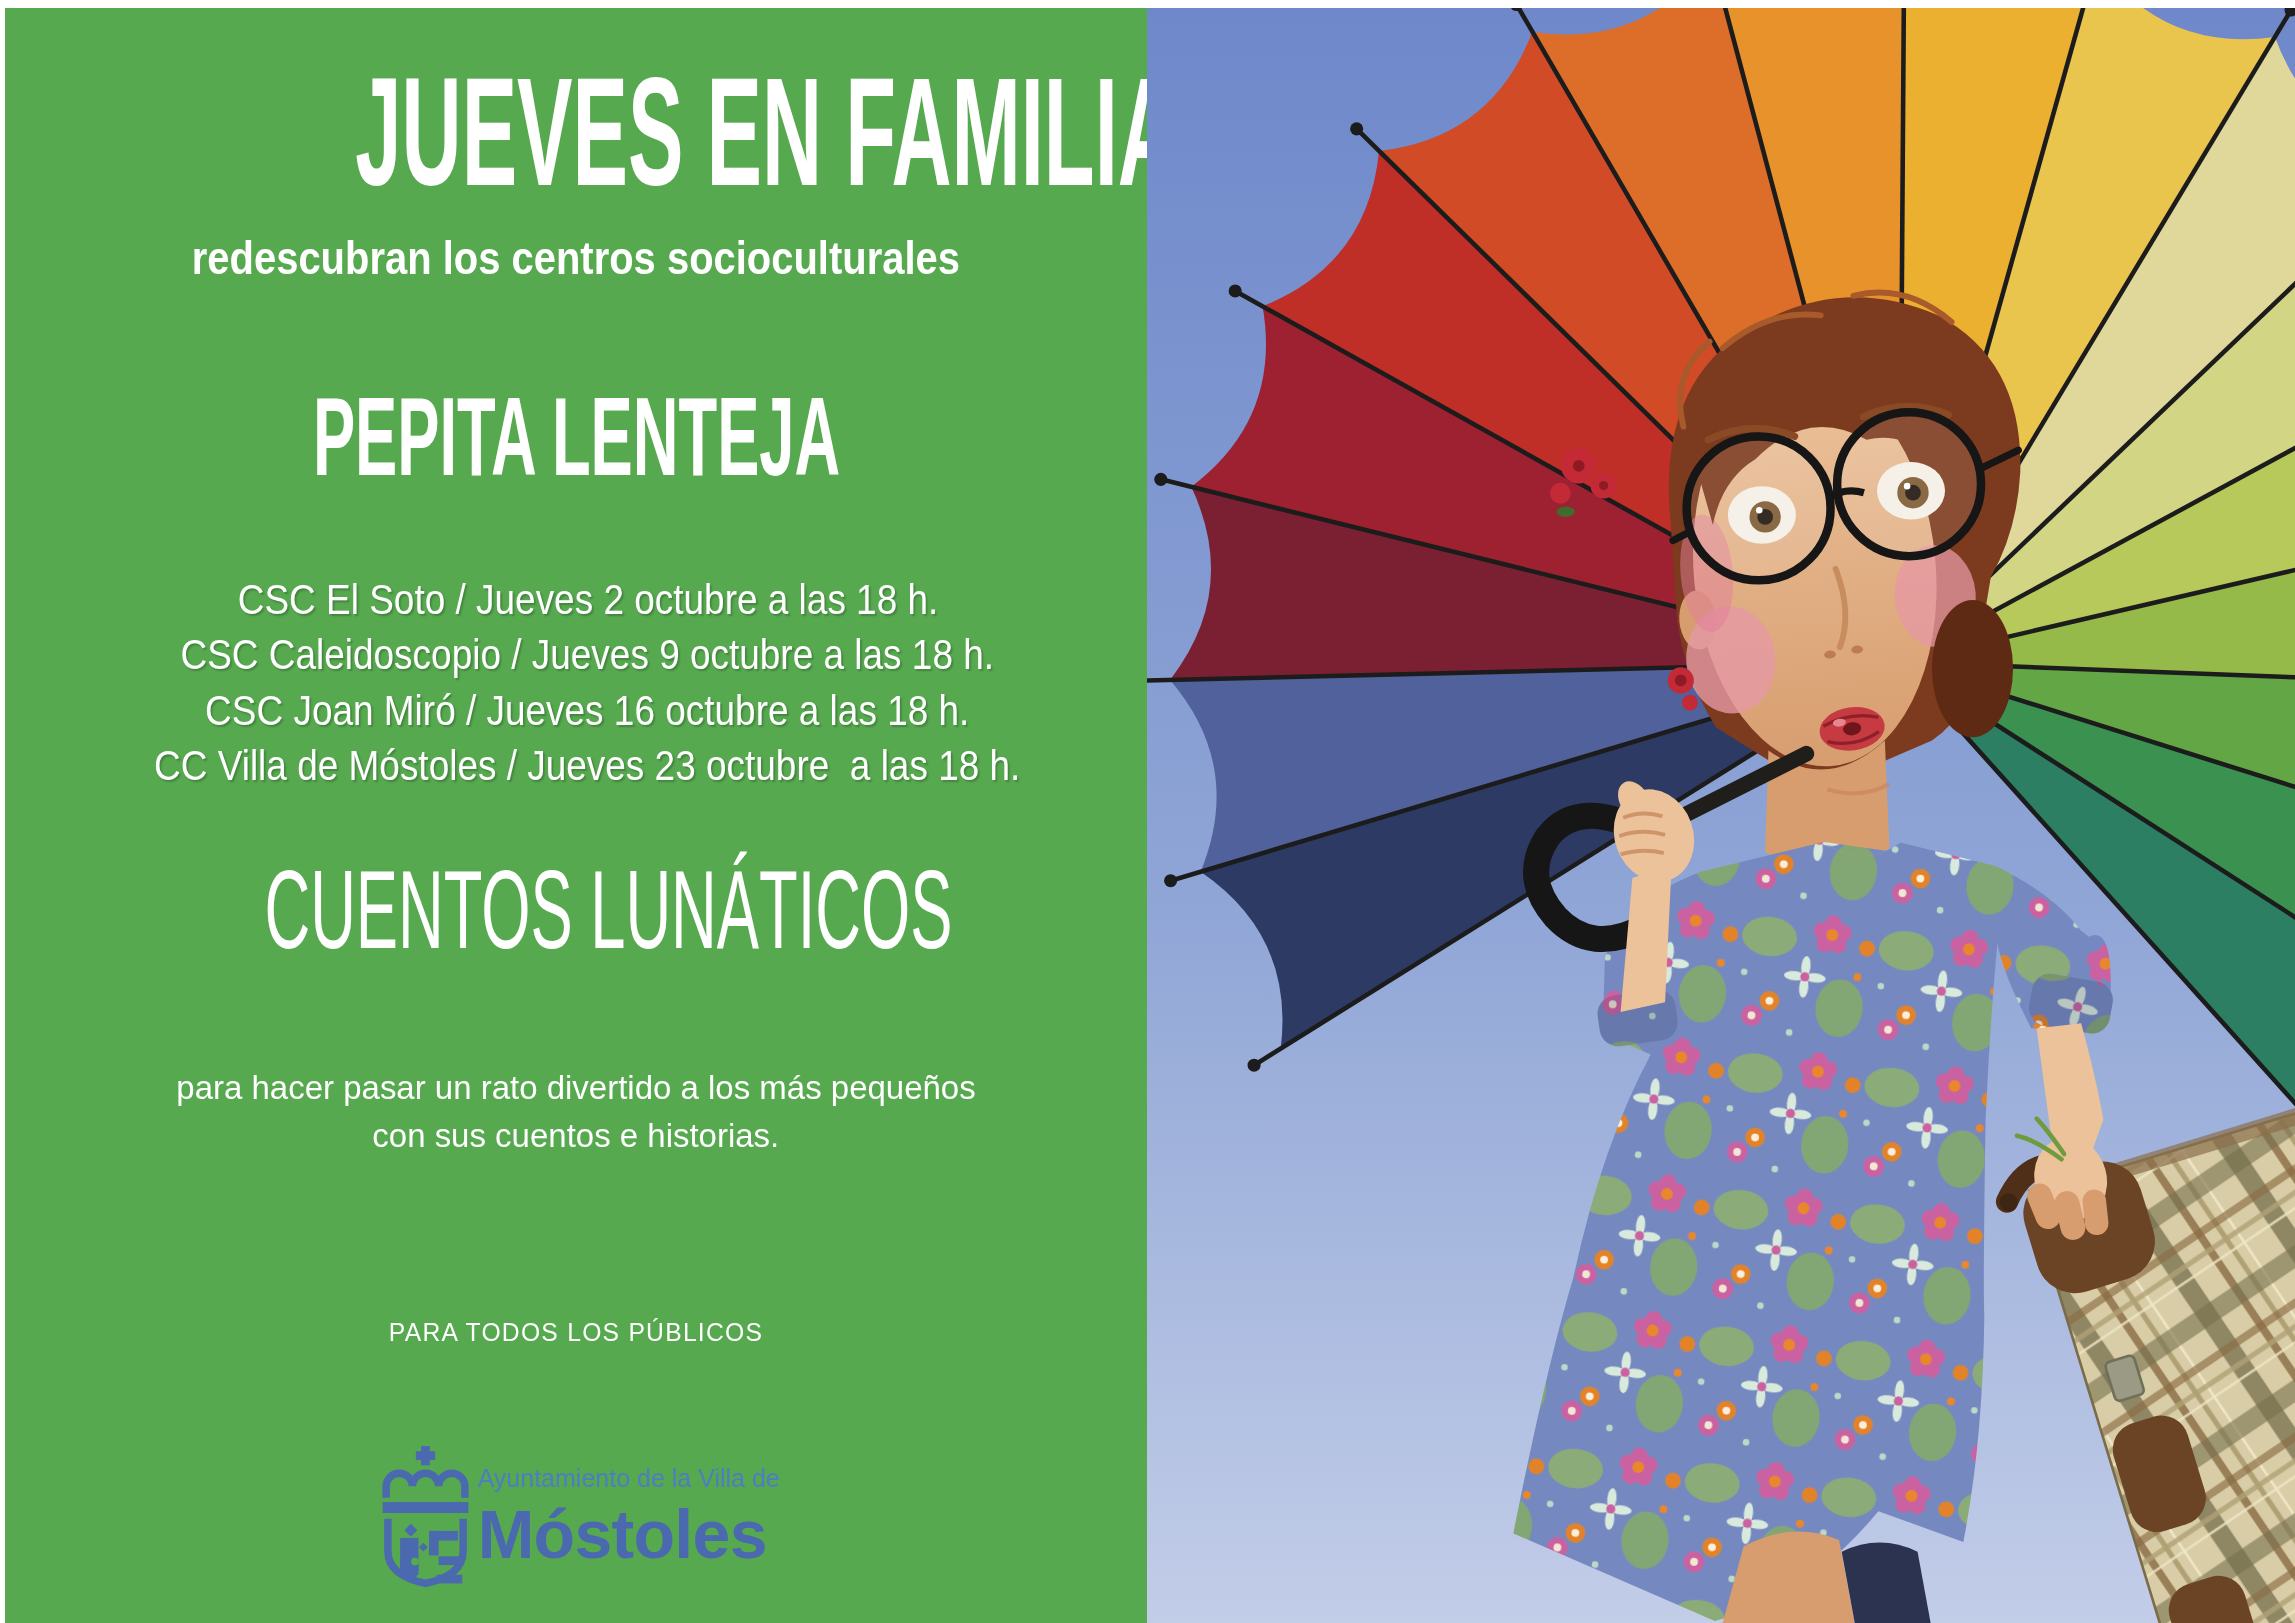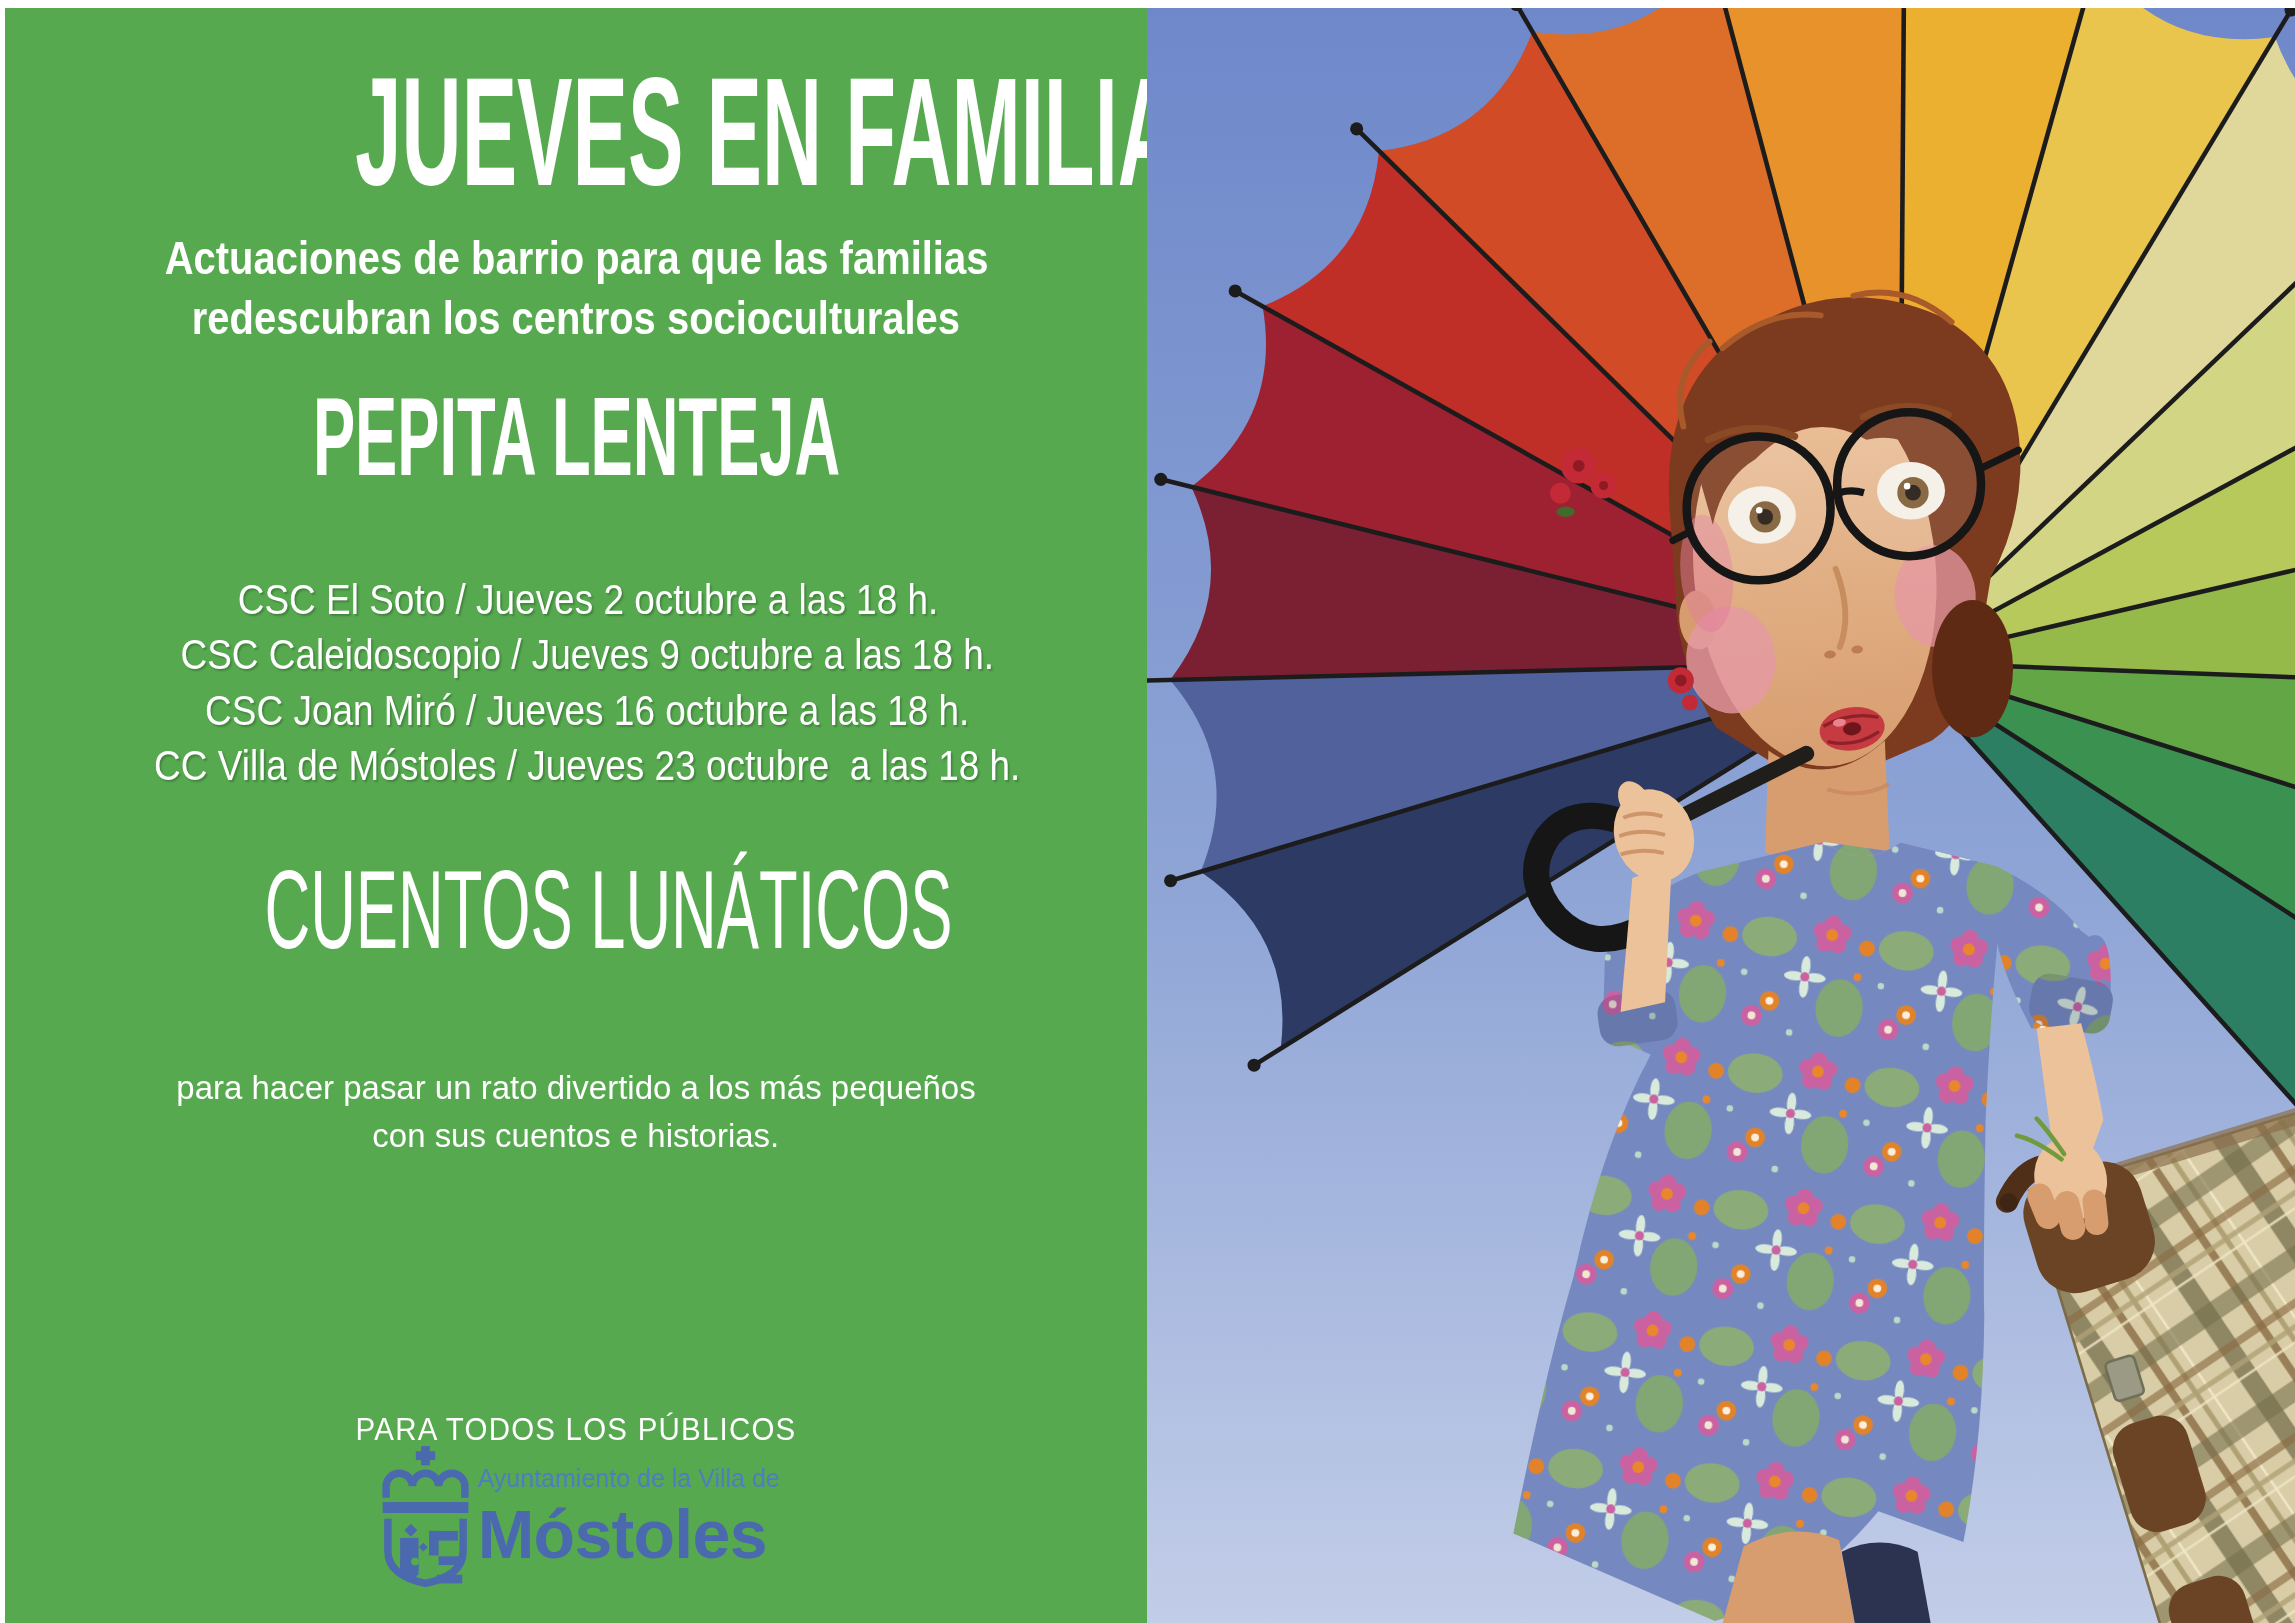--- a/index.html
+++ b/index.html
@@ -22,39 +22,38 @@
   .big-title .sx{transform:scaleX(.54);}
   .subtitle{top:220px;font-size:47px;font-weight:700;line-height:1.28;}
   .subtitle .sx{transform:scaleX(.85);}
   .show-title-1{top:374px;font-size:111px;font-weight:700;line-height:1;}
   .show-title-2{top:847px;font-size:111px;font-weight:400;line-height:1;}
   .show-title-1 .sx,.show-title-2 .sx{transform:scaleX(.57);}
   .schedule{top:564px;font-size:42px;font-weight:400;line-height:1.32;text-shadow:2px 2px 2px rgba(0,0,0,.22);padding-left:23px;}
   .schedule .sx{transform:scaleX(.88);}
   .description{top:1055px;font-size:34px;font-weight:400;line-height:1.42;}
   .description .sx{transform:scaleX(.97);}
-  .audience{top:1404px;font-size:31px;font-weight:400;letter-spacing:1.3px;}
+  .audience{top:1309px;font-size:26px;font-weight:400;letter-spacing:1.3px;}
   .audience .sx{transform:scaleX(.95);}
   .logo-row{position:absolute;left:0;right:0;top:1413px;display:flex;justify-content:center;align-items:flex-start;gap:0;}
   .logo-shield{width:105px;height:191px;flex:0 0 auto;}
   .logo-text{padding-top:43px;text-align:left;}
   .logo-org{font-size:25px;font-weight:400;color:var(--logo-light);}
   .logo-city{font-size:68px;font-weight:700;color:var(--logo-blue);letter-spacing:-0.7px;margin-top:2.6px;}
 </style>
 </head>
 <body>
 
 <div class="poster">
 
   <div class="green-panel">
 
     <div class="abs big-title"><span class="sx">JUEVES EN FAMILIA</span></div>
 
     <div class="abs subtitle">
-      <div><span class="sx">Actuaciones de barrio para que las familias</span></div>
       <div><span class="sx">redescubran los centros socioculturales</span></div>
     </div>
 
     <div class="abs show-title-1"><span class="sx">PEPITA LENTEJA</span></div>
 
     <div class="abs schedule">
       <div><span class="sx">CSC El Soto / Jueves 2 octubre a las 18 h.</span></div>
       <div><span class="sx">CSC Caleidoscopio / Jueves 9 octubre a las 18 h.</span></div>
       <div><span class="sx">CSC Joan Miró / Jueves 16 octubre a las 18 h.</span></div>
       <div><span class="sx">CC Villa de Móstoles / Jueves 23 octubre  a las 18 h.</span></div>

